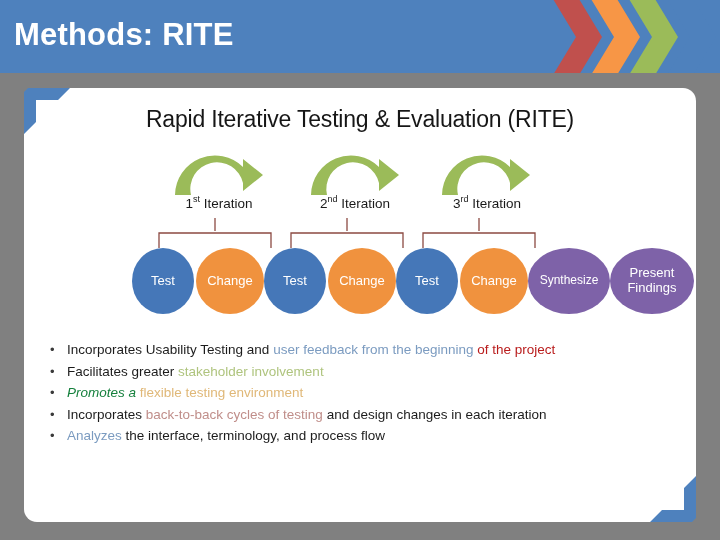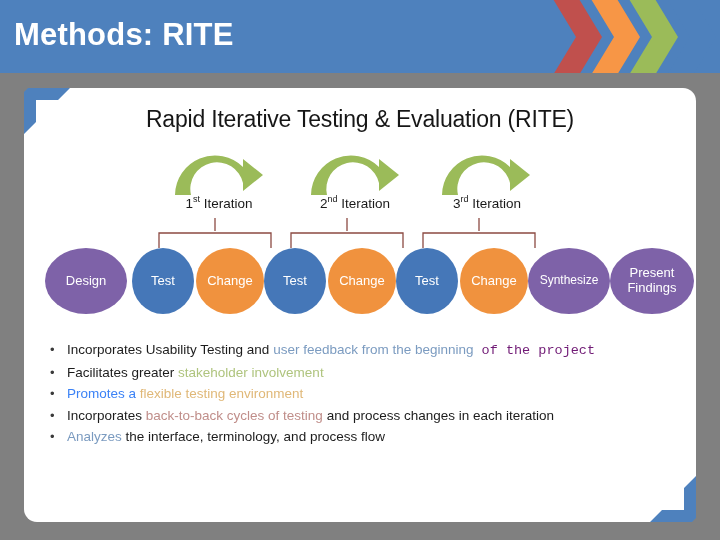--- a/index.html
+++ b/index.html
@@ -181,23 +181,20 @@
         <svg width="130" height="32" viewBox="0 0 130 32">
           <g stroke="#8C4A42" stroke-width="1.3" fill="none">
             <path d="M65 0 L65 13"></path>
             <path d="M9 30 L9 15 L121 15 L121 30"></path>
           </g>
         </svg>
       </div>
     </div>
 
   <div class="pill-row">
-      <div class="pill" style="left: 21px; width: 82px; background: rgb(126, 98, 168); font-size: 13px;">
-        <span>Design</span>
-      </div>
       <div class="pill" style="left: 108px; width: 62px; background: rgb(69, 119, 184); font-size: 13px;">
         <span>Test</span>
       </div>
       <div class="pill" style="left: 172px; width: 68px; background: rgb(240, 146, 62); font-size: 13px;">
         <span>Change</span>
       </div>
       <div class="pill" style="left: 240px; width: 62px; background: rgb(69, 119, 184); font-size: 13px;">
         <span>Test</span>
       </div>
       <div class="pill" style="left: 304px; width: 68px; background: rgb(240, 146, 62); font-size: 13px;">
@@ -211,20 +208,20 @@
       </div>
       <div class="pill" style="left: 586px; width: 84px; background: rgb(126, 98, 168); font-size: 13px;">
         <span>Present Findings</span>
       </div>
       <div class="pill" style="left: 504px; width: 82px; background: rgb(126, 98, 168); font-size: 12px;">
         <span>Synthesize</span>
       </div>
     </div>
 
   <div class="bullets">
-      <div class="bullet"><span class="dot">•</span><span class="hl" style="color: rgb(28, 28, 28);">Incorporates Usability Testing and </span><span class="hl" style="color: rgb(123, 155, 192);">user feedback from the beginning</span><span class="hl" style="color: #701a75; font-family: Liberation Mono, monospace;"> of the project</span></div>
+      <div class="bullet"><span class="dot">•</span><span class="hl" style="color: rgb(28, 28, 28);">Incorporates Usability Testing and </span><span class="hl" style="color: rgb(123, 155, 192);">user feedback from the beginning</span><span class="hl" style="color: #b91c1c;"> of the project</span></div>
       <div class="bullet"><span class="dot">•</span><span class="hl" style="color: rgb(28, 28, 28); margin-top: 37px;">Facilitates greater </span><span class="hl" style="color: rgb(175, 196, 126);">stakeholder involvement</span></div>
-      <div class="bullet"><span class="dot">•</span><span class="hl" style="color: #3b82f6;">Promotes a </span><span class="hl" style="color: rgb(224, 184, 120);">flexible testing environment</span></div>
-      <div class="bullet"><span class="dot">•</span><span class="hl" style="color: rgb(28, 28, 28);">Incorporates </span><span class="hl" style="color: rgb(192, 142, 138); text-align: center;">back-to-back cycles of testing</span><span class="hl" style="color: rgb(28, 28, 28);"> and process changes in each iteration</span></div>
+      <div class="bullet"><span class="dot">•</span><span class="hl" style="color: #15803d; font-style: italic;">Promotes a </span><span class="hl" style="color: rgb(224, 184, 120);">flexible testing environment</span></div>
+      <div class="bullet"><span class="dot">•</span><span class="hl" style="color: rgb(28, 28, 28);">Incorporates </span><span class="hl" style="color: rgb(192, 142, 138); text-align: center;">back-to-back cycles of testing</span><span class="hl" style="color: rgb(28, 28, 28);"> and design changes in each iteration</span></div>
       <div class="bullet"><span class="dot">•</span><span class="hl" style="color: rgb(123, 155, 192);">Analyzes</span><span class="hl" style="color: rgb(28, 28, 28);"> the interface, terminology, and process flow</span></div>
     </div>
 
 </div>
 
 </body></html>

